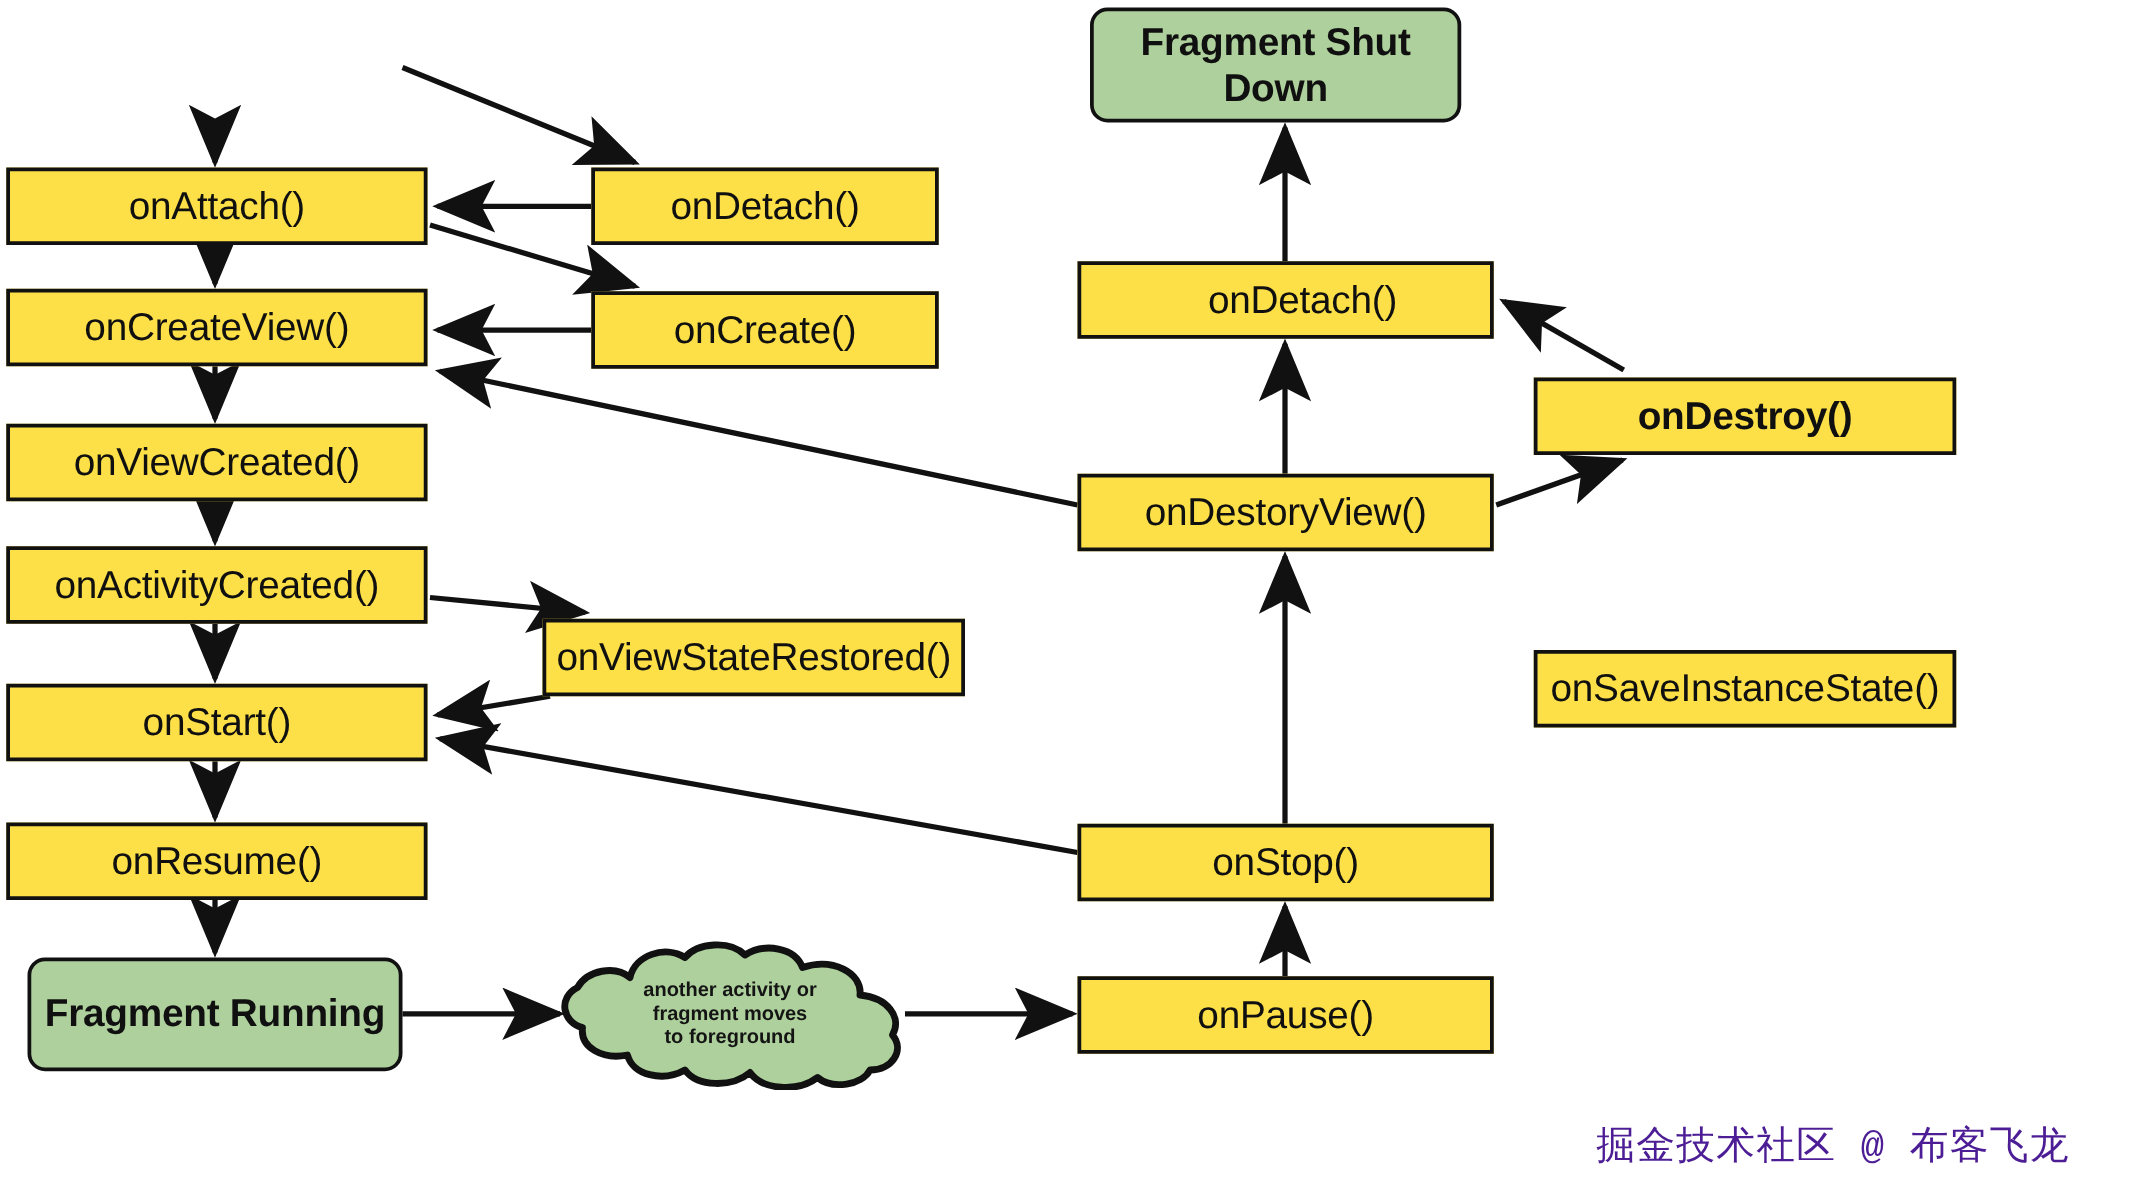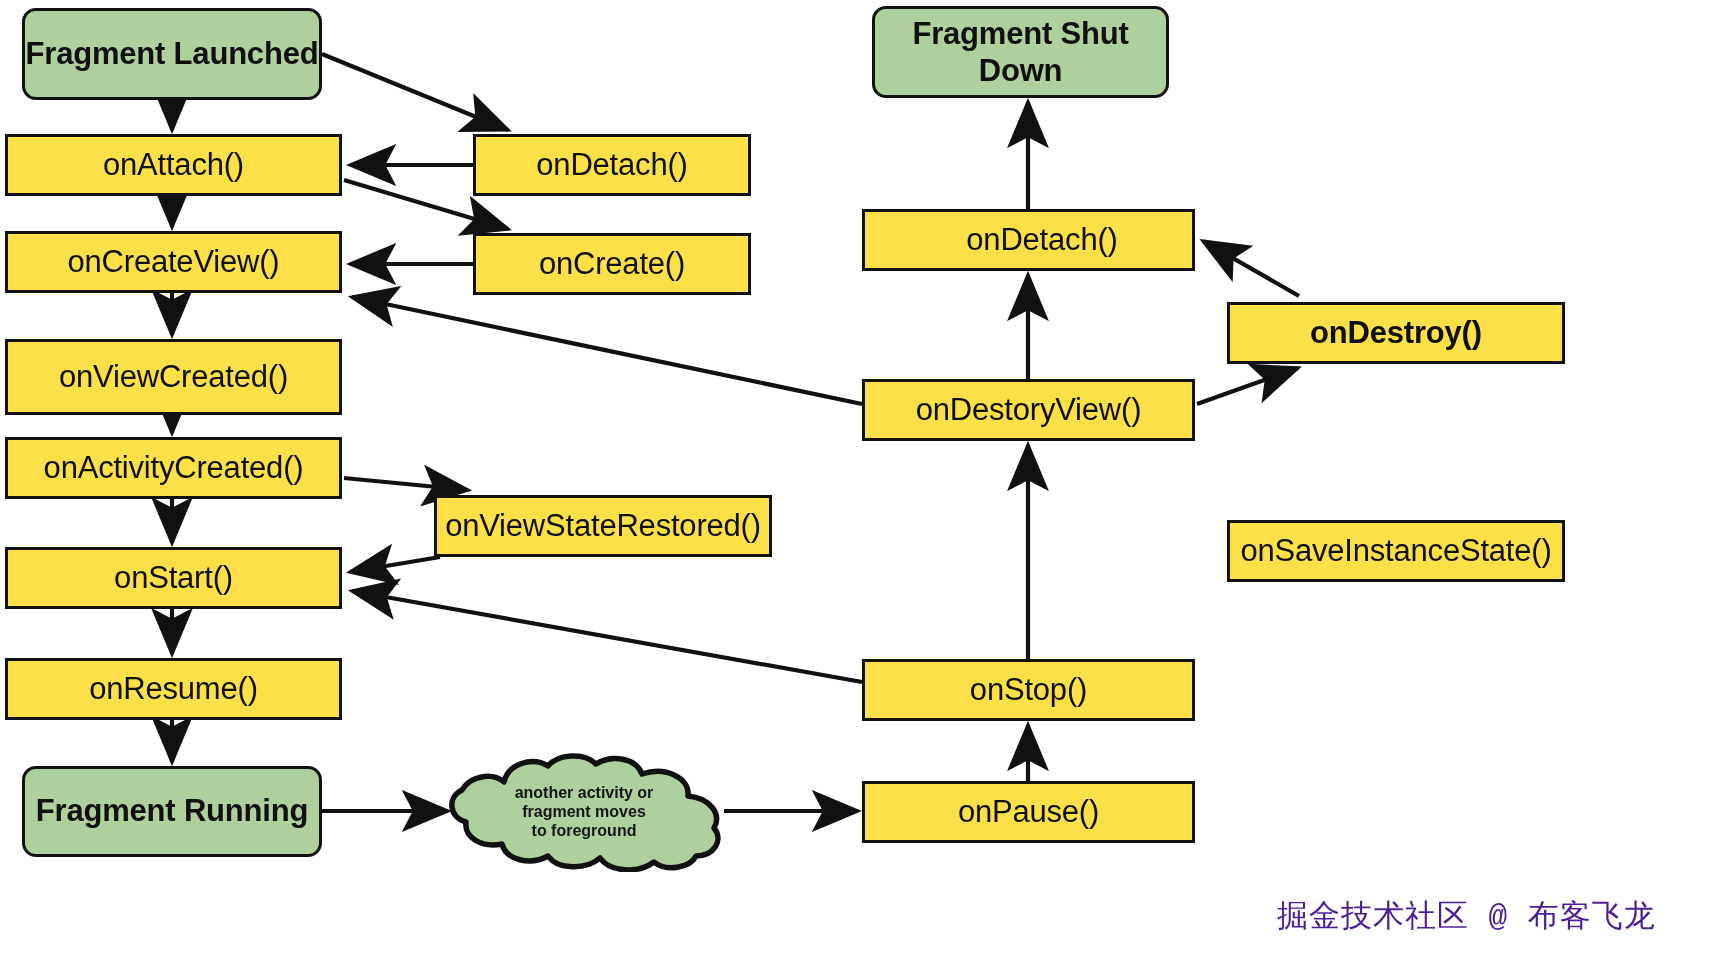--- a/index.html
+++ b/index.html
@@ -134,33 +134,30 @@
       <path d="M1197,404 L1298,368" marker-end="url(#ah)"></path>
 
       <path d="M1028,379 L1028,275" marker-end="url(#ah)"></path>
 
       <path d="M1299,296 L1203,241" marker-end="url(#ah)"></path>
 
       <path d="M1028,209 L1028,102" marker-end="url(#ah)"></path>
     </g>
   </svg>
 
-  <div class="node green" style="left:22px; top:8px; width:300px; height:92px;">
-    <span>Fragment Launched</span>
-  </div>
 
   <div class="node" style="left:5px; top:134px; width:337px; height:62px;">
     <span>onAttach()</span>
   </div>
 
   <div class="node" style="left:5px; top:231px; width:337px; height:62px;">
     <span>onCreateView()</span>
   </div>
 
-  <div class="node" style="left:5px; top:339px; width:337px; height:76px;">
+  <div class="node" style="left:5px; top:339px; width:337px; height:62px;">
     <span>onViewCreated()</span>
   </div>
 
   <div class="node" style="left:5px; top:437px; width:337px; height:62px;">
     <span>onActivityCreated()</span>
   </div>
 
   <div class="node" style="left:5px; top:547px; width:337px; height:62px;">
     <span>onStart()</span>
   </div>

